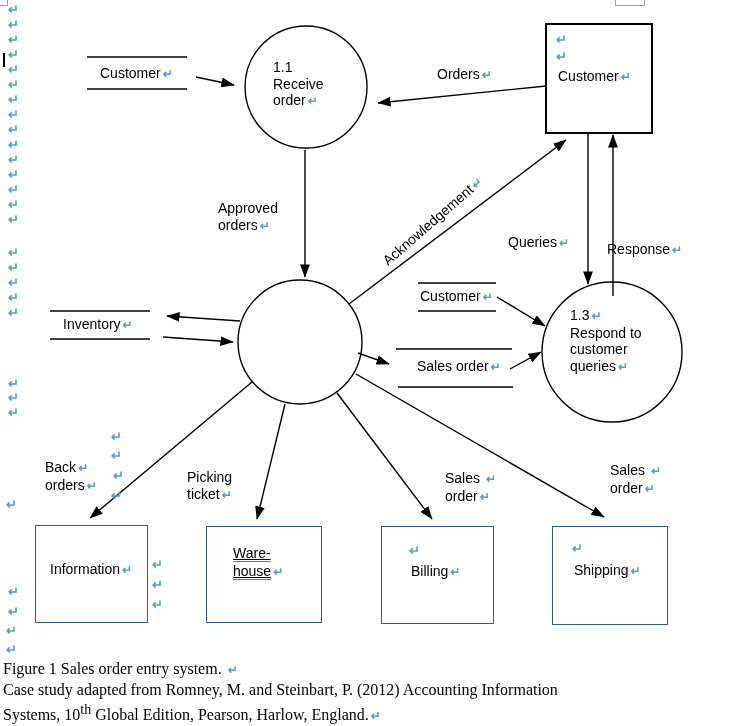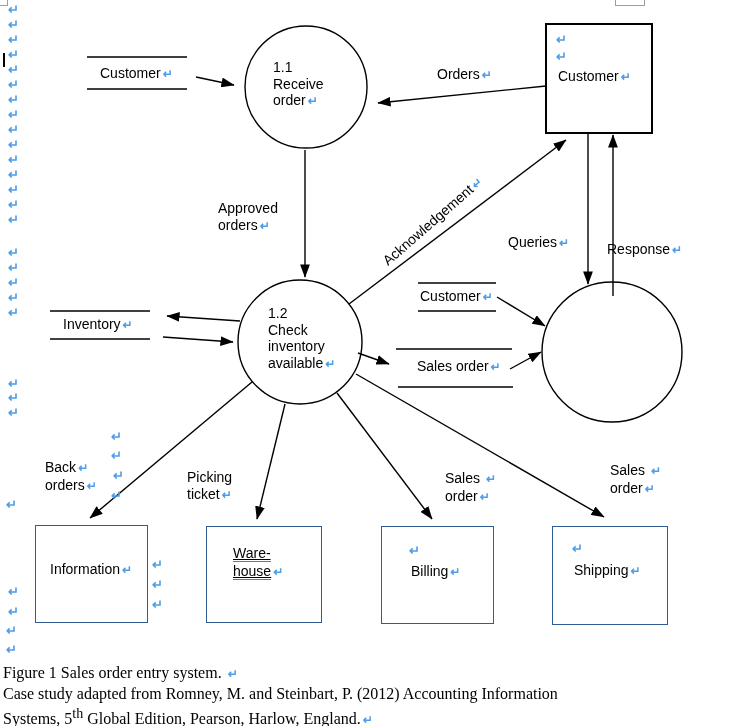--- a/index.html
+++ b/index.html
@@ -10,21 +10,21 @@
   .rm{color:#4f9de8;font-weight:700;font-size:12px;margin-left:2px;display:inline-block;}
   .rm-sp{margin-left:6px;}
   .rm-float{position:absolute;z-index:3;color:#4f9de8;font-weight:700;font-size:13px;line-height:13px;}
   .entity-box{position:absolute;z-index:2;border:2px solid #000;background:transparent;}
   .dept-box{position:absolute;z-index:2;border:1.5px solid #2f5c92;background:transparent;}
   .fragment{position:absolute;z-index:2;border:1px solid #9aa0a6;background:transparent;}
   .cursor-bar{position:absolute;z-index:3;width:2px;height:14px;background:#000;}
   .rot{transform:rotate(-41deg);transform-origin:0 100%;}
   .u{text-decoration:underline;border-bottom:1px solid #3b82d6;padding-bottom:0px;}
   .caption{position:absolute;z-index:3;font-family:"Liberation Serif",serif;font-size:16px;
-           line-height:28px;white-space:nowrap;}
+           line-height:20px;white-space:nowrap;}
   sup{font-size:14px;}
 </style>
 </head>
 <body>
 
 <div class="page">
 
   <svg class="lines" width="743" height="726" viewBox="0 0 743 726">
     <defs>
       <marker id="ah" markerWidth="9.5" markerHeight="7" refX="9" refY="3.5" orient="auto">
@@ -114,35 +114,35 @@
   </div>
 
   <div class="lbl" style="left:607px;top:241px;">
     <span>Response</span><span class="rm">↵</span>
   </div>
 
   <div class="lbl" style="left:63px;top:316px;">
     <span>Inventory</span><span class="rm">↵</span>
   </div>
 
-  <div class="lbl" style="left:268px;top:305px;">
-    <div>1.2</div>
-    <div>Check</div>
-    <div>inventory</div>
-    <div><span>available</span><span class="rm">↵</span></div>
-  </div>
 
   <div class="lbl" style="left:420px;top:288px;">
     <span>Customer</span><span class="rm">↵</span>
   </div>
 
   <div class="lbl" style="left:417px;top:358px;">
     <span>Sales order</span><span class="rm">↵</span>
   </div>
 
+  <div class="lbl" style="left:570px;top:307px;">
+    <div><span>1.3</span><span class="rm">↵</span></div>
+    <div>Respond to</div>
+    <div>customer</div>
+    <div><span>queries</span><span class="rm">↵</span></div>
+  </div>
 
   <div class="lbl" style="left:45px;top:459px;">
     <div><span>Back</span><span class="rm">↵</span></div>
     <div><span>orders</span><span class="rm">↵</span></div>
   </div>
 
   <div class="lbl" style="left:187px;top:469px;">
     <div>Picking</div>
     <div><span>ticket</span><span class="rm">↵</span></div>
   </div>
@@ -174,21 +174,21 @@
     <span>Shipping</span><span class="rm">↵</span>
   </div>
 
   <div class="caption" style="left:3px;top:659px;">
     <span>Figure 1 Sales order entry system.</span><span class="rm rm-sp">↵</span>
   </div>
   <div class="caption" style="left:3px;top:680px;">
     <span>Case study adapted from Romney, M. and Steinbart, P. (2012) Accounting Information</span>
   </div>
   <div class="caption" style="left:3px;top:700px;">
-    <span>Systems, 5</span><sup>th</sup><span> Global Edition, Pearson, Harlow, England.</span><span class="rm">↵</span>
+    <span>Systems, 10</span><sup>th</sup><span> Global Edition, Pearson, Harlow, England.</span><span class="rm">↵</span>
   </div>
 
   <div id="marks-layer">
       <span class="rm-float" style="left: 8px; top: 3px;">↵</span>
       <span class="rm-float" style="left: 8px; top: 18px;">↵</span>
       <span class="rm-float" style="left: 8px; top: 33px;">↵</span>
       <span class="rm-float" style="left: 8px; top: 48px;">↵</span>
       <span class="rm-float" style="left: 8px; top: 63px;">↵</span>
       <span class="rm-float" style="left: 8px; top: 78px;">↵</span>
       <span class="rm-float" style="left: 8px; top: 93px;">↵</span>

